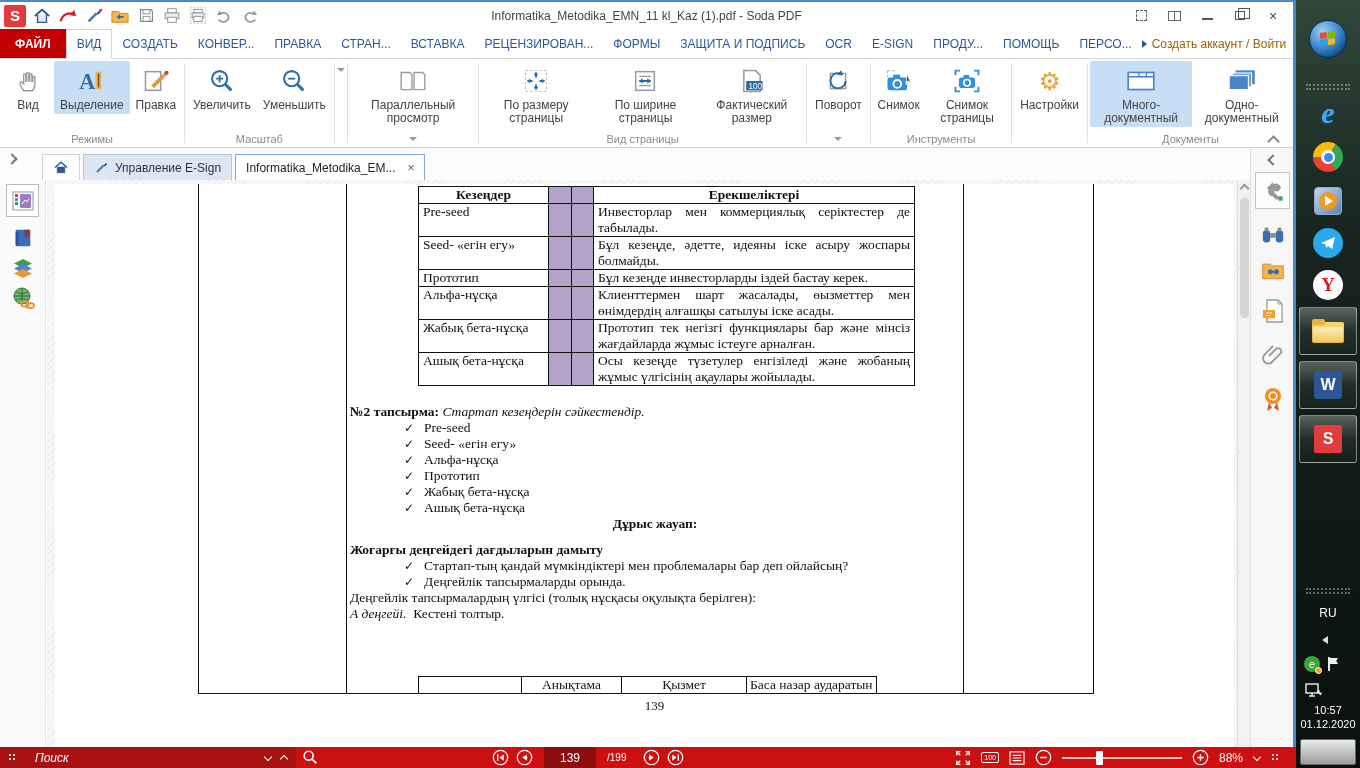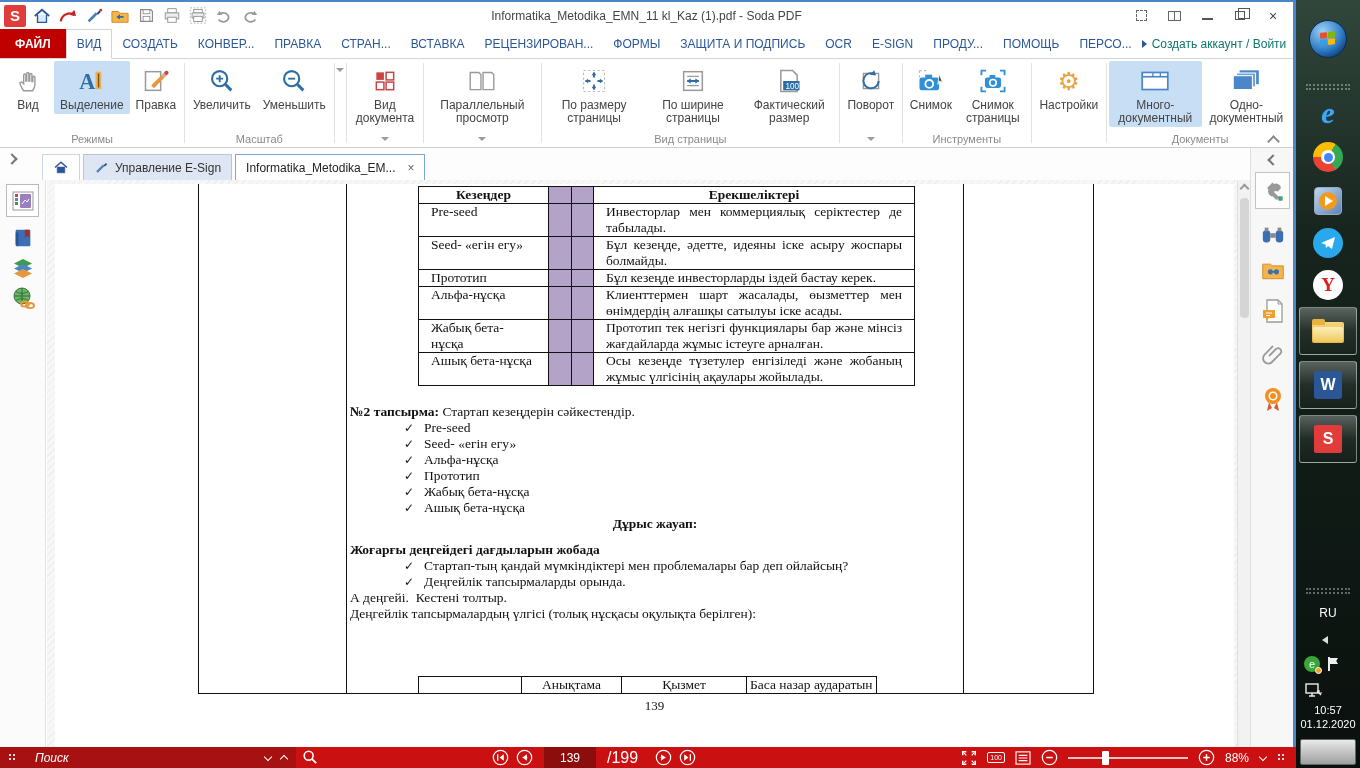--- a/index.html
+++ b/index.html
@@ -26,21 +26,21 @@
 .minbar{width:11px;height:2px;background:#555;margin-top:7px}
 .restore{width:10px;height:9px;border:1px solid #555;position:relative;background:#fff}
 .restore:before{content:"";position:absolute;left:2px;top:-4px;width:10px;height:9px;border:1px solid #555}
 .closex{font-size:14px;color:#444;line-height:1}
 
 
 .menubar{position:absolute;left:0;top:27px;width:100%;height:30px;background:#fff;display:flex;align-items:stretch;font-size:12px}
 .mtab{display:flex;align-items:center;padding:0 10px;color:#2b579a;white-space:nowrap;cursor:default}
 .mtab.file{background:#c00000;color:#fff;padding:0 15px;font-weight:bold}
 .mtab.active{background:#fff;border:1px solid #d4d4d4;border-bottom:1px solid #fff;color:#2b579a;position:relative;z-index:3}
-.account{margin-left:auto;display:flex;align-items:center;gap:5px;color:#0f766e;padding-right:14px;white-space:nowrap}
+.account{margin-left:auto;display:flex;align-items:center;gap:5px;color:#a16207;padding-right:14px;white-space:nowrap}
 .tri-r{width:0;height:0;border-top:4px solid transparent;border-bottom:4px solid transparent;border-left:5px solid #2b579a}
 
 
 .ribbon{position:absolute;left:0;top:56px;width:100%;height:90px;background:#fff;border-top:1px solid #d4d4d4;
   border-bottom:1px solid #cfcfcf;display:flex;align-items:stretch}
 .rgroup{display:flex;flex-direction:column;padding:2px 2px 0 2px}
 .rrow{display:flex;flex:1;align-items:flex-start}
 .rbtn{display:flex;flex-direction:column;align-items:center;padding:4px 6px 2px 6px;border-radius:2px;min-width:52px}
 .rbtn.active{background:#c8def5}
 .ric{height:32px;display:flex;align-items:center;justify-content:center}
@@ -68,34 +68,34 @@
 .railico{position:absolute;left:11px;width:24px;height:24px;display:flex;align-items:center;justify-content:center}
 
 .canvas{position:absolute;left:47px;top:0;right:43px;height:100%;
   background:repeating-linear-gradient(135deg,#ededed 0 1px,#f7f7f7 1px 5px)}
 .page{position:absolute;left:8px;top:4px;right:16px;height:739px;background:#fff}
 .vline{position:absolute;width:1px;background:#111;top:4px;height:509px}
 .hline{position:absolute;height:1px;background:#111;top:513px;left:151px;width:896px}
 .doc{font-family:"Liberation Serif","DejaVu Serif",serif;color:#111}
 
 table.stages{position:absolute;left:371px;top:6px;border-collapse:collapse;table-layout:fixed;width:496px;font-size:13.5px}
-table.stages td{border:1px solid #111;vertical-align:top;line-height:15.5px;padding:0 12px;overflow:hidden}
+table.stages td{border:1px solid #111;vertical-align:top;line-height:15.5px;padding:0 4px;overflow:hidden}
 table.stages td.pu{background:#b3a3c9;padding:0}
 table.stages td.hd{font-weight:bold;text-align:center}
 table.stages td.just{text-align:justify}
 .h17{height:17px}.h33{height:33px}
 
 .textblock{position:absolute;left:303px;top:224px;width:610px;font-size:13.5px;line-height:16px}
 .textblock .just{text-align:justify}
 .chk{padding-left:54px;height:16px}
 .tick{font-family:"DejaVu Sans",sans-serif;margin-right:10px;font-size:12px}
 .centerb{text-align:center;font-weight:bold}
 .gap10{height:10px}
 .bold{font-weight:bold}
-.it{}
+.it{font-style:italic}
 
 table.bottomt{position:absolute;left:371px;top:496px;border-collapse:collapse;table-layout:fixed;font-size:13.5px}
 table.bottomt td{border:1px solid #111;height:16px;text-align:center;padding:0 3px;white-space:nowrap;overflow:hidden}
 .pagenum{position:absolute;left:299px;width:617px;top:518px;text-align:center;font-size:13px}
 
 .vscroll{position:absolute;right:0;top:0;width:13px;height:100%;background:#f2f2f2;border-left:1px solid #e0e0e0}
 .vscroll .up{position:absolute;left:3px;top:5px;width:7px;height:7px;border-left:2px solid #999;border-top:2px solid #999;transform:rotate(45deg)}
 .vscroll .thumb{position:absolute;left:2px;top:18px;width:9px;height:120px;background:#d5d5d5;border-radius:4px}
 
 
@@ -111,22 +111,22 @@
 .grip{width:9px;height:9px;margin-left:8px;
   background-image:radial-gradient(circle,rgba(255,255,255,.85) 1px,transparent 1.2px);background-size:4px 4px}
 .sb-search{font-style:italic;margin-left:18px;font-size:12px}
 .sb-chevs{margin-left:auto;display:flex;gap:8px;margin-right:8px}
 .chev{width:8px;height:8px;position:relative}
 .chev.down:before{content:"";position:absolute;left:1px;top:0;width:5px;height:5px;border-right:1.5px solid #fff;border-bottom:1.5px solid #fff;transform:rotate(45deg)}
 .chev.up:before{content:"";position:absolute;left:1px;top:2px;width:5px;height:5px;border-left:1.5px solid #fff;border-top:1.5px solid #fff;transform:rotate(45deg)}
 .sb-mag{position:absolute;left:302px;top:2px}
 .sb-nav{position:absolute;left:492px;top:0;height:100%;display:flex;align-items:center;gap:7px}
 .pgbox{background:#8d0d0d;height:21px;display:flex;align-items:center;justify-content:center;width:52px;margin:0 4px;font-size:12px}
-.pgtotal{font-size:16px;margin-right:10px}
-.sb-right{position:absolute;right:10px;top:0;height:100%;display:flex;align-items:center;gap:10px}
+.pgtotal{font-size:10px;margin-right:10px}
+.sb-right{position:absolute;right:16px;top:0;height:100%;display:flex;align-items:center;gap:10px}
 .icon100{border:1px solid #fff;border-radius:2px;font-size:7px;padding:1px 2px;line-height:1}
 .slider{width:120px;height:2px;background:rgba(255,255,255,.75);position:relative}
 .slider .handle{position:absolute;left:34px;top:-6px;width:7px;height:14px;background:#fff;border-radius:1px}
 .zoomtxt{font-size:12px}
 
 
 .taskbar{position:absolute;right:0;top:0;width:64px;height:768px;
   background:linear-gradient(180deg,#31473c,#17251e 30%,#0e1713 75%,#0a100d)}
 .orb{position:absolute;left:13px;top:20px;width:38px;height:38px;border-radius:50%;
   background:radial-gradient(circle at 35% 28%,#9ed1f7,#2f7cc4 55%,#0b3a6e 85%);
@@ -338,38 +338,20 @@
       </div>
       <div class="rglabel">Масштаб</div>
     </div>
     <div class="rsep"></div>
     <div class="rgroup">
       <div class="rglabel">
             <span class="ddarrow"></span>
           </div>
     </div>
     <div class="rsep"></div>
-    <div class="rgroup">
-      <div class="rrow">
-        <div class="rbtn">
-          <span class="ric">
-                <svg width="26" height="26" viewBox="0 0 24 24">
-                  <rect x="4" y="4" width="7" height="7" fill="#cc4444"></rect>
-                  <rect x="13" y="4" width="7" height="7" fill="none" stroke="#cc4444" stroke-width="1.4"></rect>
-                  <rect x="4" y="13" width="7" height="7" fill="none" stroke="#cc4444" stroke-width="1.4"></rect>
-                  <rect x="13" y="13" width="7" height="7" fill="none" stroke="#cc4444" stroke-width="1.4"></rect>
-                </svg>
-              </span>
-          <span class="rlbl">Вид документа</span>
-        </div>
-      </div>
-      <div class="rglabel">
-            <span class="ddarrow"></span>
-          </div>
-    </div>
     <div class="rsep"></div>
     <div class="rgroup">
       <div class="rrow">
         <div class="rbtn">
           <span class="ric">
                 <svg width="30" height="26" viewBox="0 0 28 24">
                   <path d="M3 4h8l2 2v14H3z" fill="#fff" stroke="#9a9a9a" stroke-width="1.3"></path>
                   <path d="M15 4h8l2 2v14h-10z" fill="#fff" stroke="#9a9a9a" stroke-width="1.3"></path>
                 </svg>
               </span>
@@ -628,25 +610,25 @@
       <div class="textblock doc">
         <p><span class="bold">№2 тапсырма:</span> <span class="it">Стартап кезеңдерін сәйкестендір.</span></p>
         <div class="chk"><span class="tick">✓</span><span>Pre-seed</span></div>
         <div class="chk"><span class="tick">✓</span><span>Seed- «егін егу»</span></div>
         <div class="chk"><span class="tick">✓</span><span>Альфа-нұсқа</span></div>
         <div class="chk"><span class="tick">✓</span><span>Прототип</span></div>
         <div class="chk"><span class="tick">✓</span><span>Жабық бета-нұсқа</span></div>
         <div class="chk"><span class="tick">✓</span><span>Ашық бета-нұсқа</span></div>
         <p class="centerb">Дұрыс жауап:</p>
         <div class="gap10"></div>
-        <p class="bold">Жоғарғы деңгейдегі дағдыларын жобада</p>
+        <p class="bold">Жоғарғы деңгейдегі дағдыларын дамыту</p>
         <div class="chk"><span class="tick">✓</span><span>Стартап-тың қандай мүмкіндіктері мен проблемалары бар деп ойлайсың?</span></div>
         <div class="chk"><span class="tick">✓</span><span>Деңгейлік тапсырмаларды орында.</span></div>
+        <p>Деңгейлік тапсырмалардың үлгісі (толық нұсқасы оқулықта берілген):</p>
         <p><span class="it">А деңгейі.</span>&nbsp; <span>Кестені толтыр.</span></p>
-        <p>Деңгейлік тапсырмалардың үлгісі (толық нұсқасы оқулықта берілген):</p>
       </div>
 
       <table class="bottomt doc">
         <colgroup>
               <col style="width:103px">
               <col style="width:100px">
               <col style="width:125px">
               <col style="width:113px">
             </colgroup>
         <tbody>

